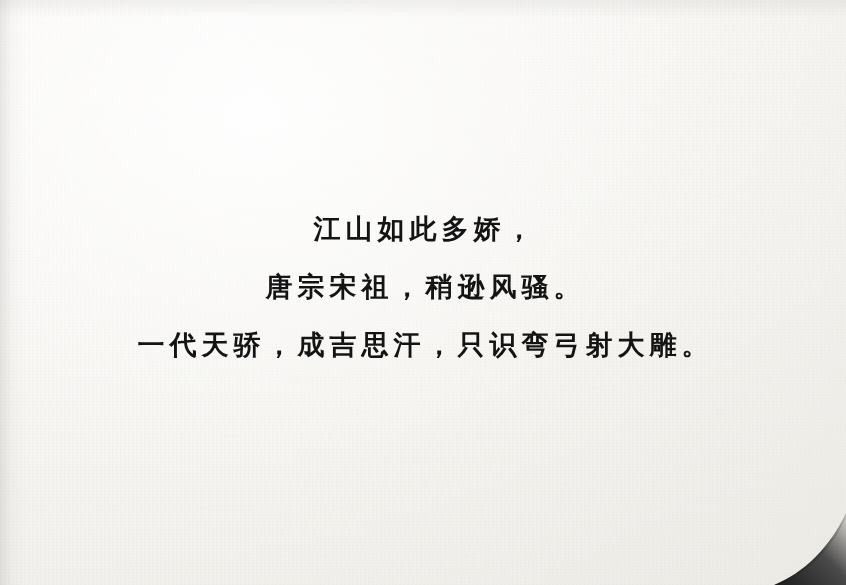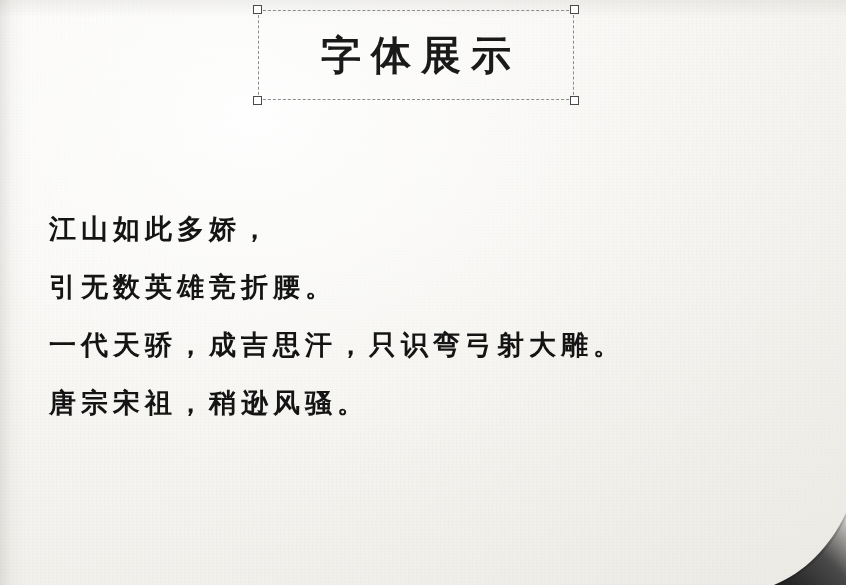--- a/index.html
+++ b/index.html
@@ -101,23 +101,22 @@
   }
 
   
   #poem {
     position: absolute;
     left: 0;
     right: 0;
     top: 200px;
     display: flex;
     flex-direction: column;
-    align-items: flex-start;
+    align-items: center;
     gap: 0;
-    padding-left: 44px;
   }
   #poem .poem-line {
     font-family: "DejaVu Sans", sans-serif;
     font-size: 27px;
     font-weight: 700;
     color: #141414;
     letter-spacing: 5px;
     text-indent: 5px;
     line-height: 58px;
     white-space: nowrap;
@@ -125,34 +124,25 @@
 </style>
 </head>
 <body>
 
 <div id="page">
 
   <div id="paper-texture"></div>
   <div id="paper-edge-left"></div>
   <div id="paper-edge-top"></div>
 
-  <div id="title-selection">
-    <div class="sel-box"></div>
-    <div id="title-text">字体展示</div>
-    <div class="handle tl"></div>
-    <div class="handle tr"></div>
-    <div class="handle bl"></div>
-    <div class="handle br"></div>
-  </div>
 
   <div id="poem">
     <div class="poem-line">江山如此多娇，</div>
-    <div class="poem-line">引无数英雄竞折腰。</div>
+    <div class="poem-line">唐宗宋祖，稍逊风骚。</div>
     <div class="poem-line">一代天骄，成吉思汗，只识弯弓射大雕。</div>
-    <div class="poem-line">唐宗宋祖，稍逊风骚。</div>
   </div>
 
   <svg id="page-curl" viewBox="0 0 72 72" xmlns="http://www.w3.org/2000/svg">
     <defs>
       <linearGradient id="curlGrad" x1="0%" y1="100%" x2="100%" y2="0%">
         <stop offset="0%" stop-color="#1c1c1c"></stop>
         <stop offset="55%" stop-color="#4a4a4a"></stop>
         <stop offset="100%" stop-color="#d8d6d0"></stop>
       </linearGradient>
       <linearGradient id="curlShadow" x1="0%" y1="0%" x2="100%" y2="100%">

